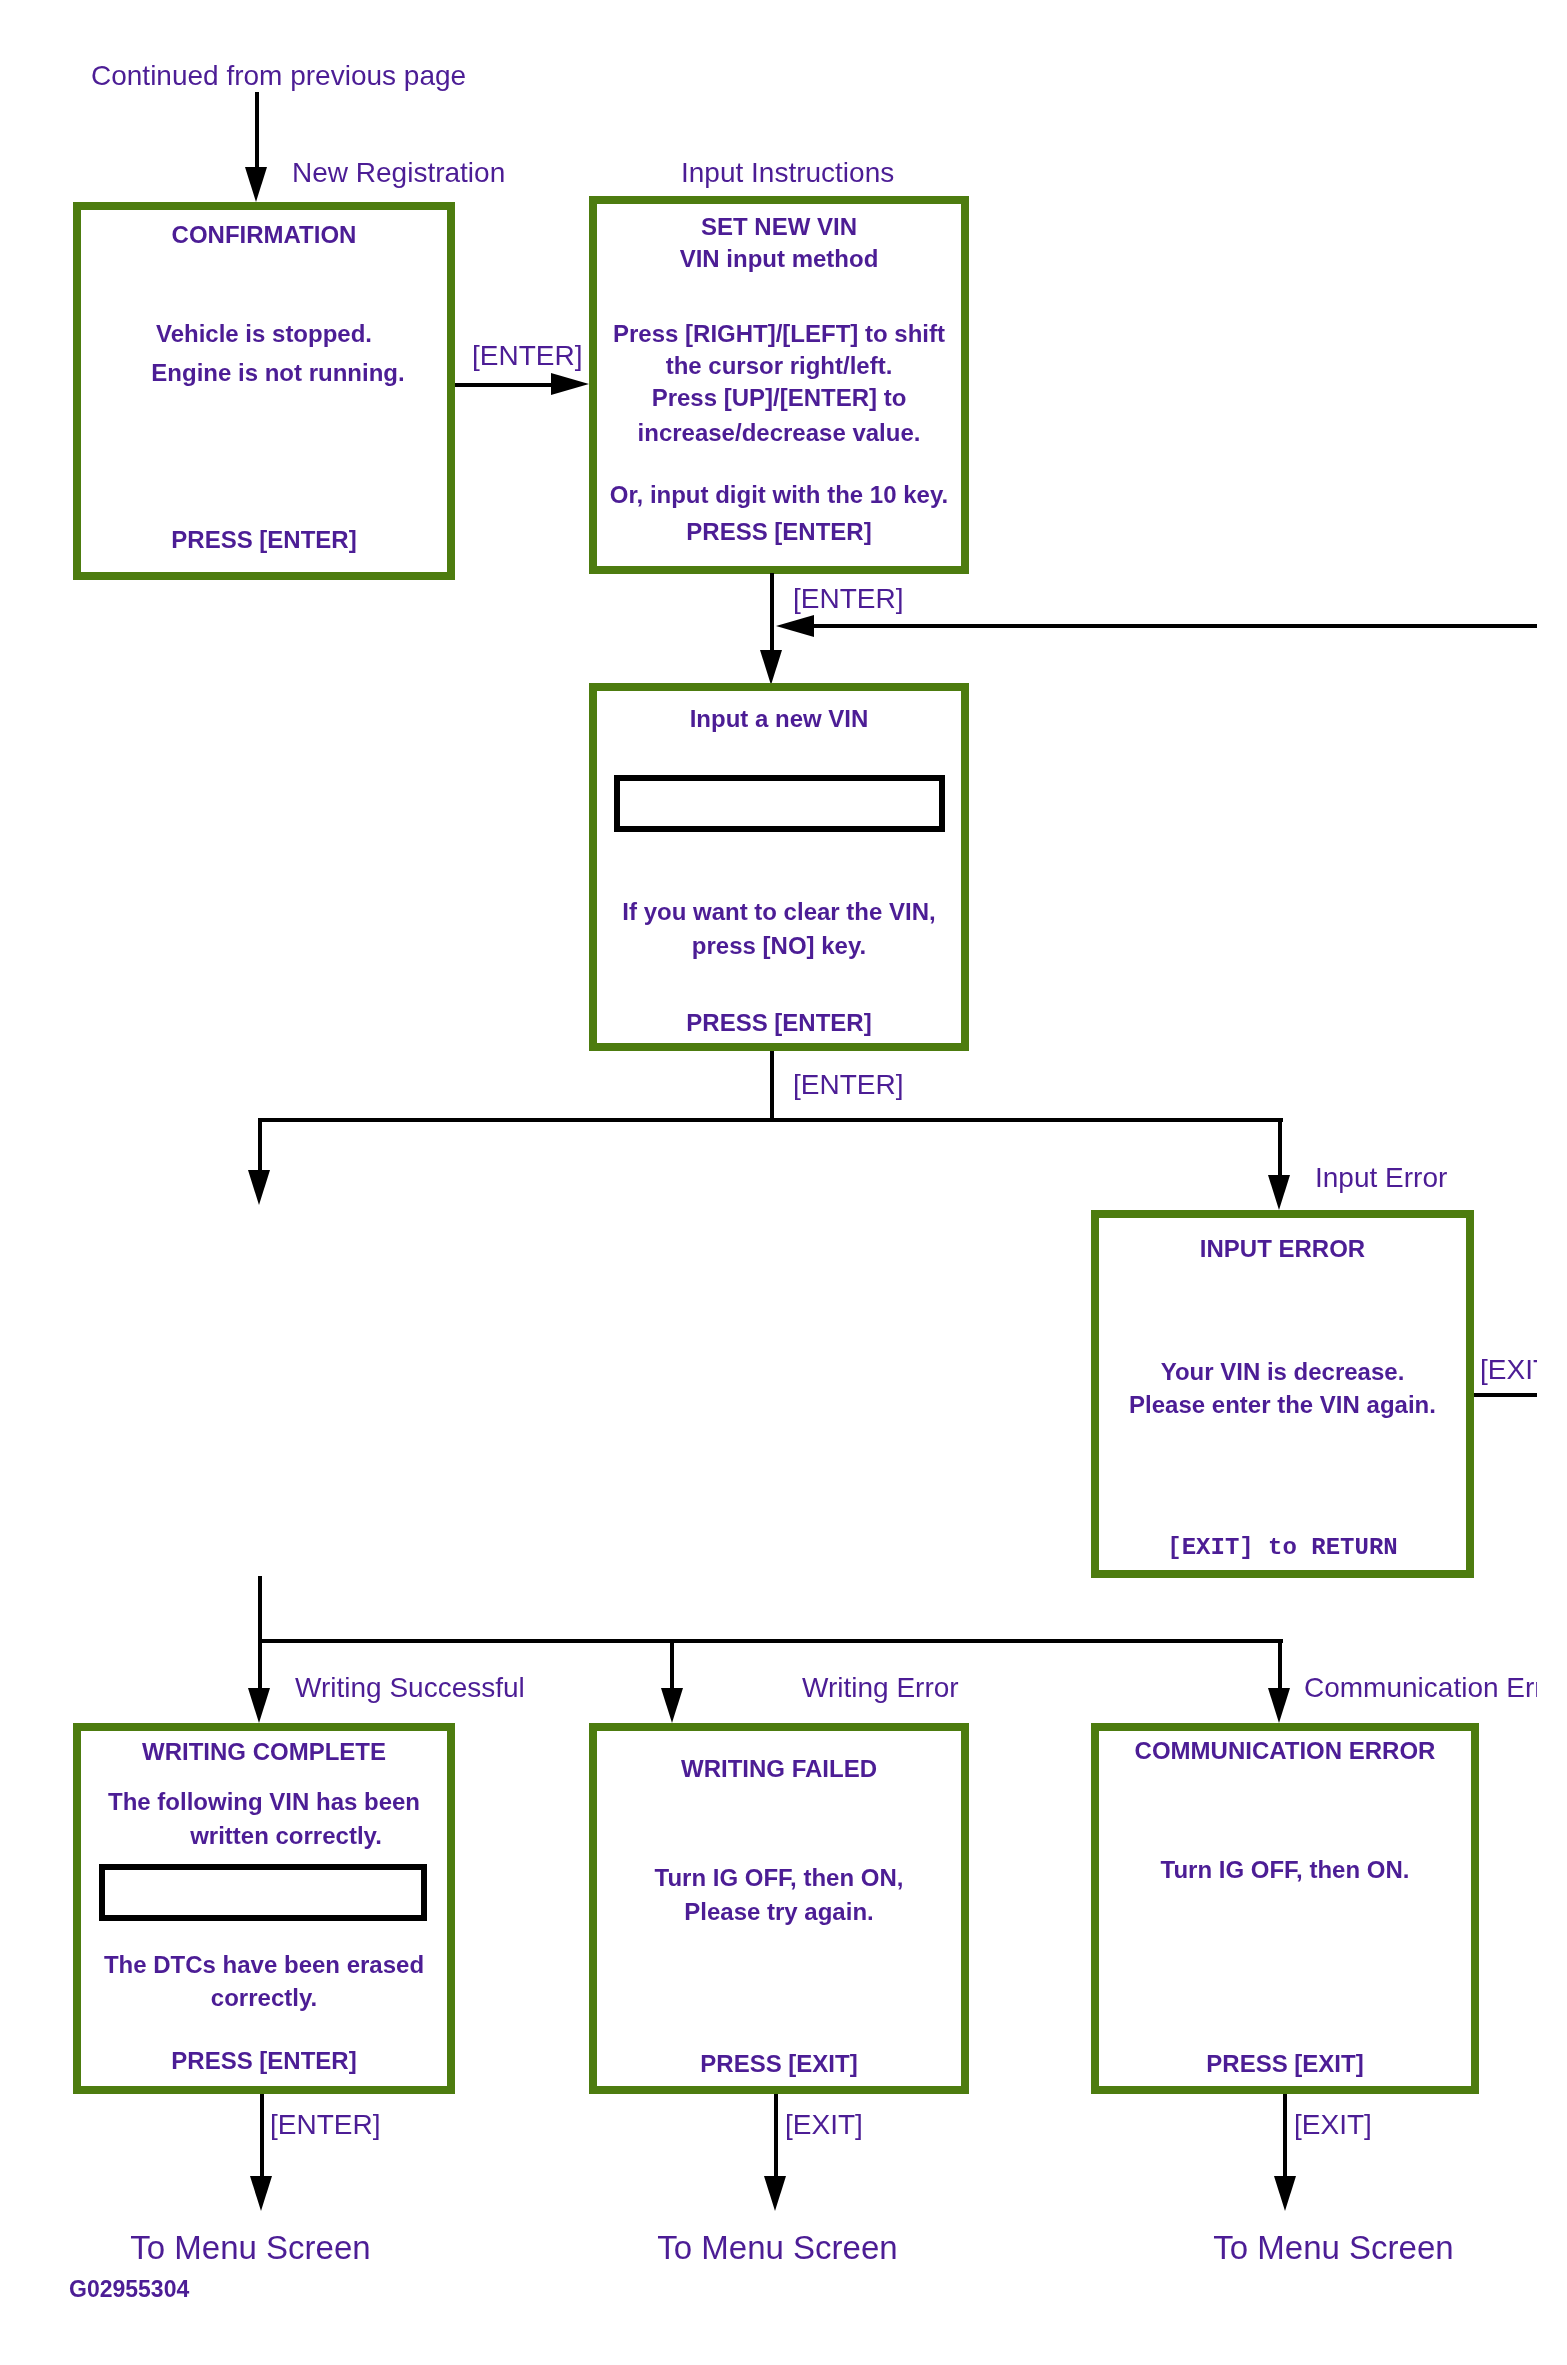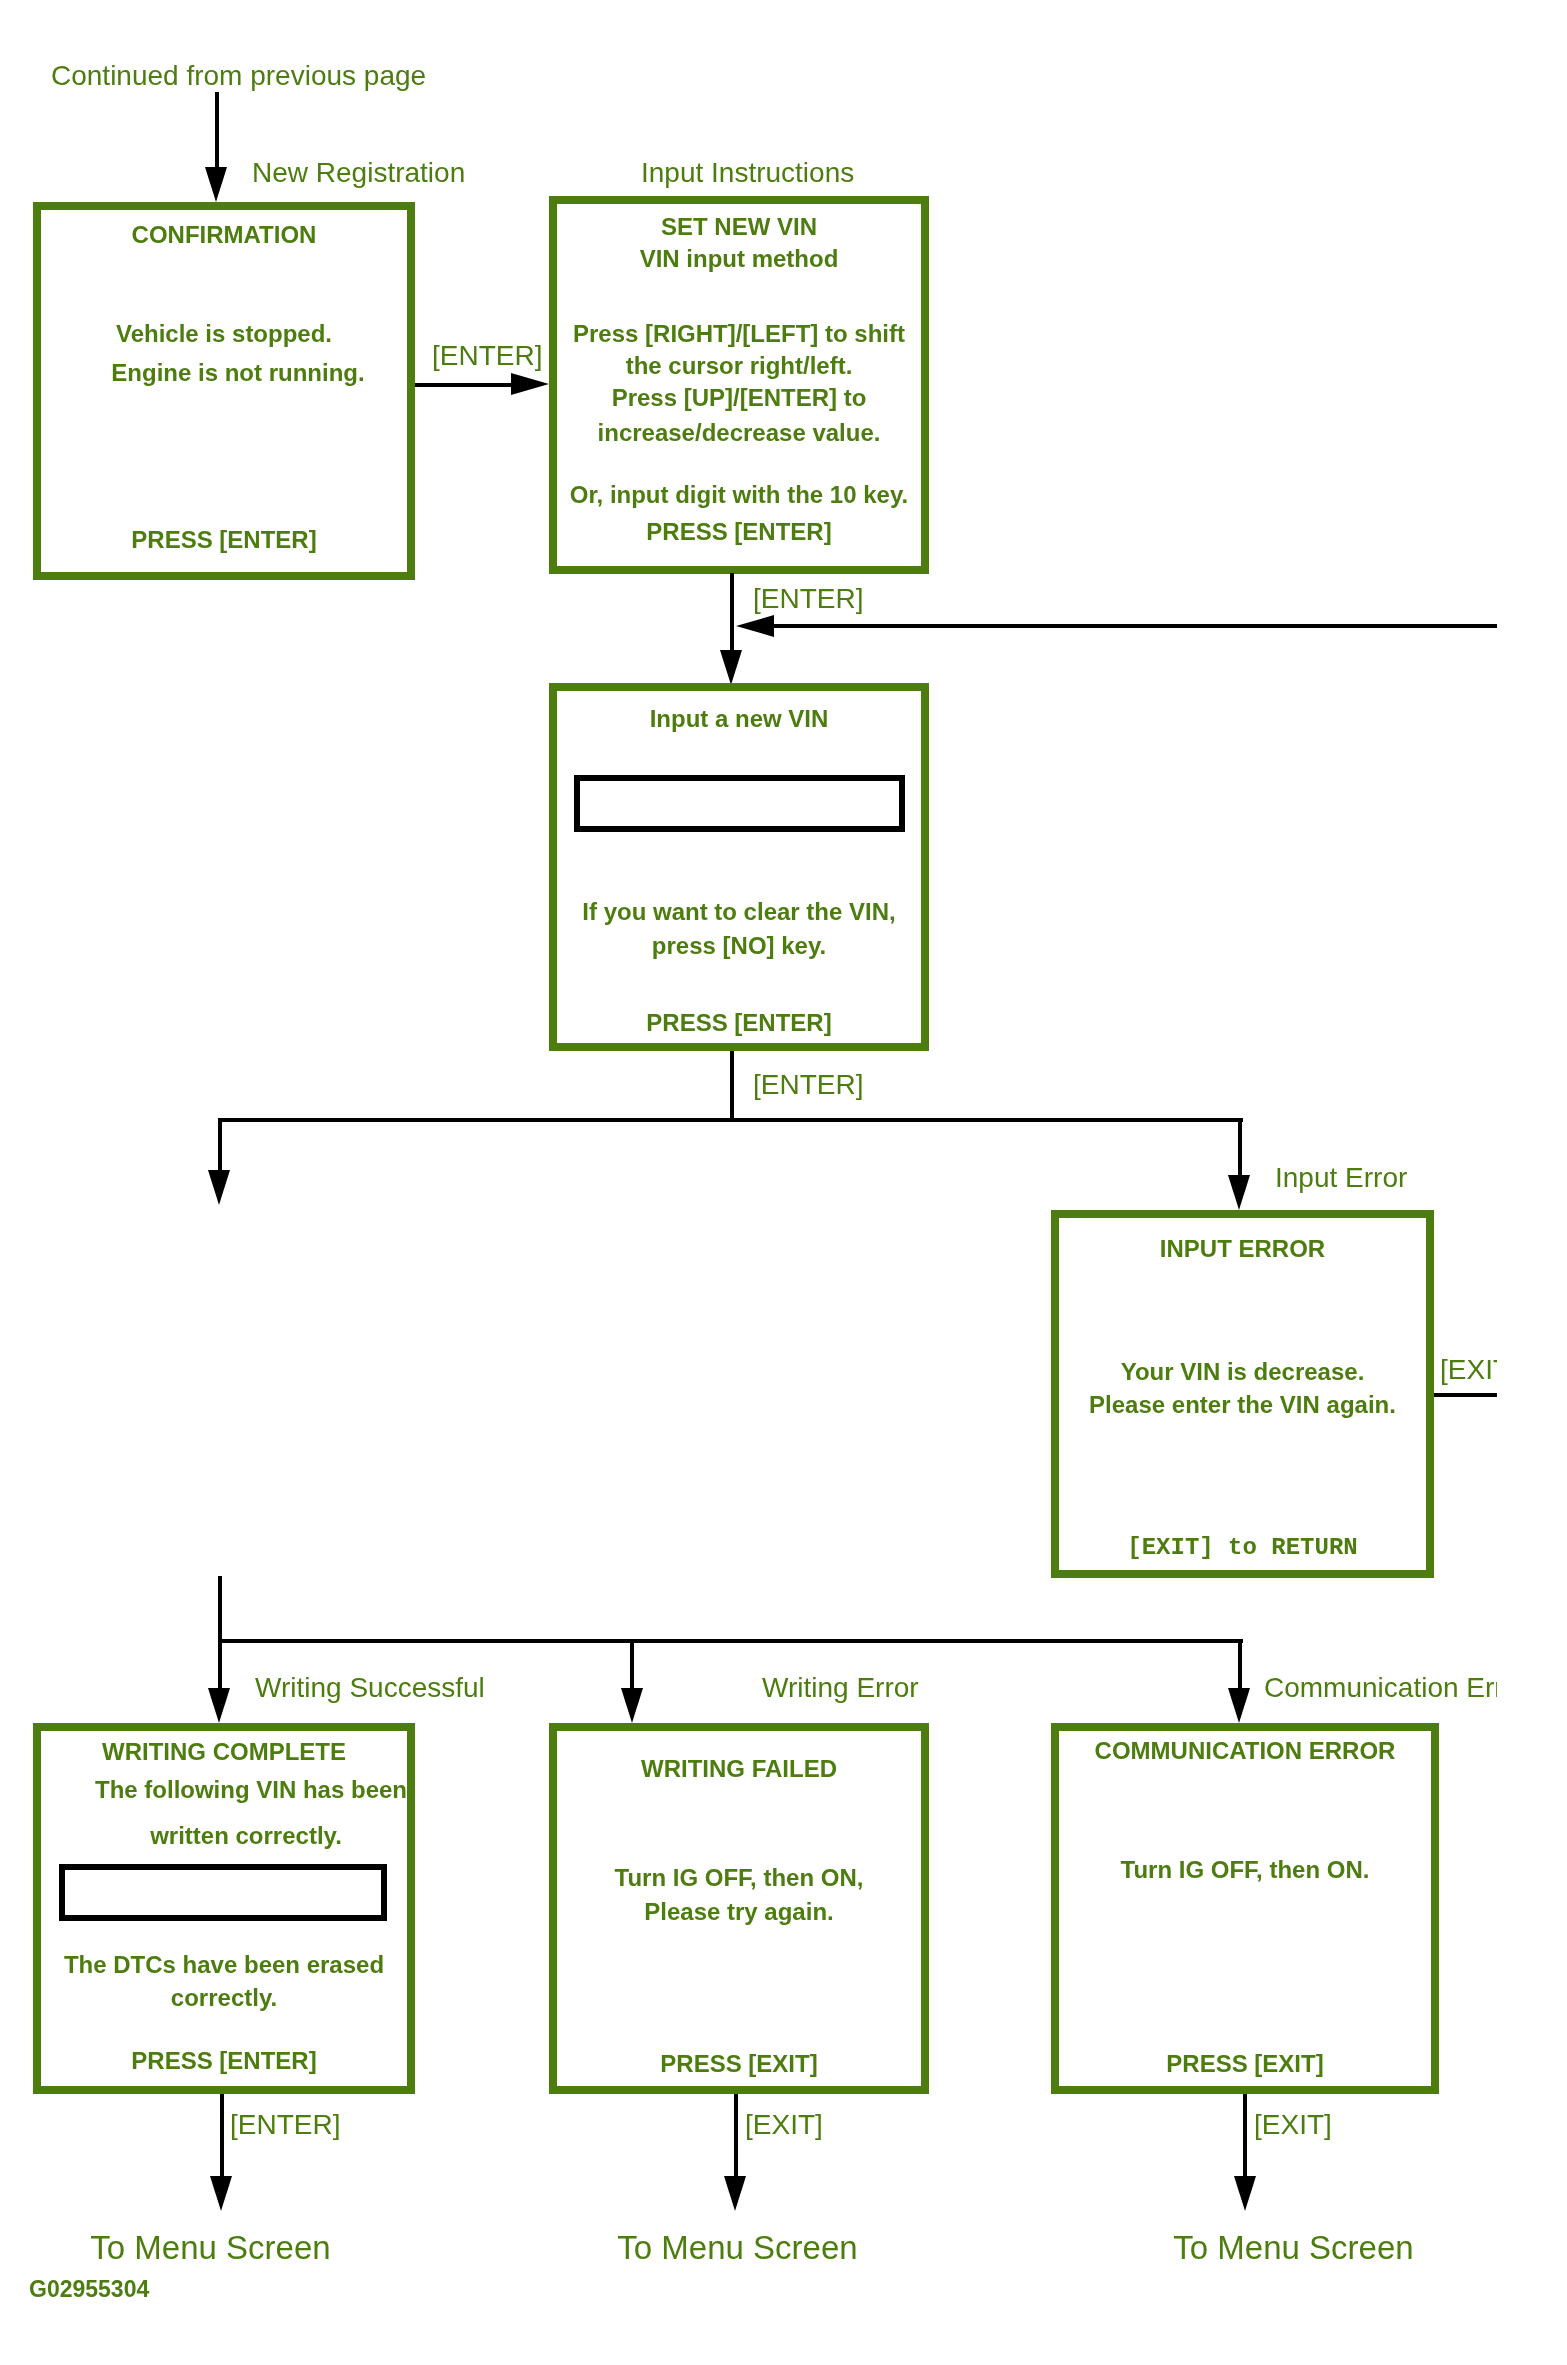--- a/index.html
+++ b/index.html
@@ -1,19 +1,19 @@
 <!DOCTYPE html>
 <html style="font-size:14px"><head>
 <meta charset="utf-8">
 <style>
   html,body { margin:0; padding:0; background:#ffffff; }
   #canvas {
     position:relative; width:1497px; height:2366px;
     background:#ffffff; overflow:hidden;
-    font-family:"Liberation Sans", sans-serif; color:#4d7c0f;
+    font-family:"Liberation Sans", sans-serif; color:#4c1d95;margin-left:40px;
   }
   .box {
     position:absolute; border:8px solid #4d7c0f; background:#fff;
     box-sizing:border-box;
   }
   .bl {
     position:absolute; left:0; right:0; text-align:center;
     font-weight:bold; font-size:24px; line-height:33px; white-space:nowrap;
   }
   .vin-field {
@@ -123,21 +123,21 @@
   <div class="vline" style="left:630px; top:1639px; height:53px;"></div>
   <div class="arr-down" style="left:621px; top:1688px;"></div>
   <div class="vline" style="left:1238px; top:1639px; height:53px;"></div>
   <div class="arr-down" style="left:1228px; top:1688px;"></div>
   <div class="lbl" style="left:255px; top:1672px;">Writing Successful</div>
   <div class="lbl" style="left:762px; top:1672px;">Writing Error</div>
   <div class="lbl" style="left:1264px; top:1672px;">Communication Error</div>
 
   <div class="box" style="left:33px; top:1723px; width:382px; height:371px;">
     <div class="bl" style="top:4.4px;">WRITING COMPLETE</div>
-    <div class="bl" style="top:42px;text-align:right;">The following VIN has been</div>
+    <div class="bl" style="top:54px;">The following VIN has been</div>
     <div class="bl" style="top:88px;padding-left:44px;">written correctly.</div>
     <div class="vin-field" style="left:18.4px; top:133px; width:328px; height:57px;">
       <div class="bl" style="top:6.1px;"></div>
     </div>
     <div class="bl" style="top:217px;">The DTCs have been erased</div>
     <div class="bl" style="top:250px;">correctly.</div>
     <div class="bl" style="top:313px;">PRESS [ENTER]</div>
   </div>
 
   <div class="box" style="left:549px; top:1723px; width:380px; height:371px;">

